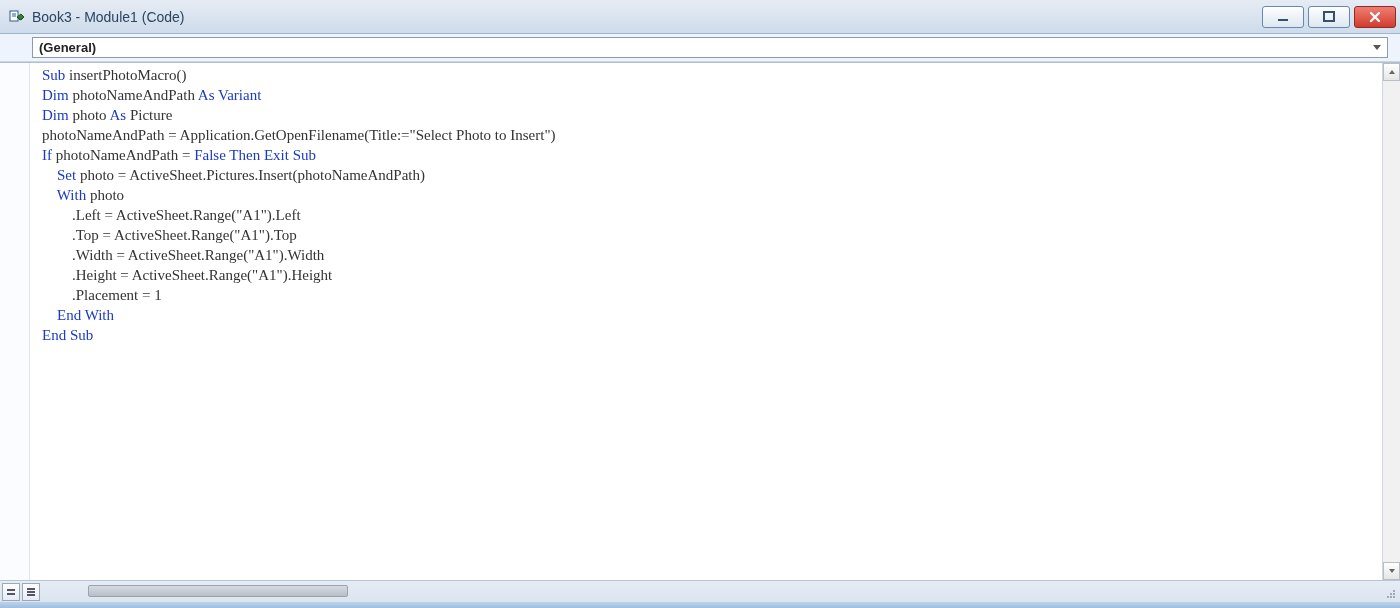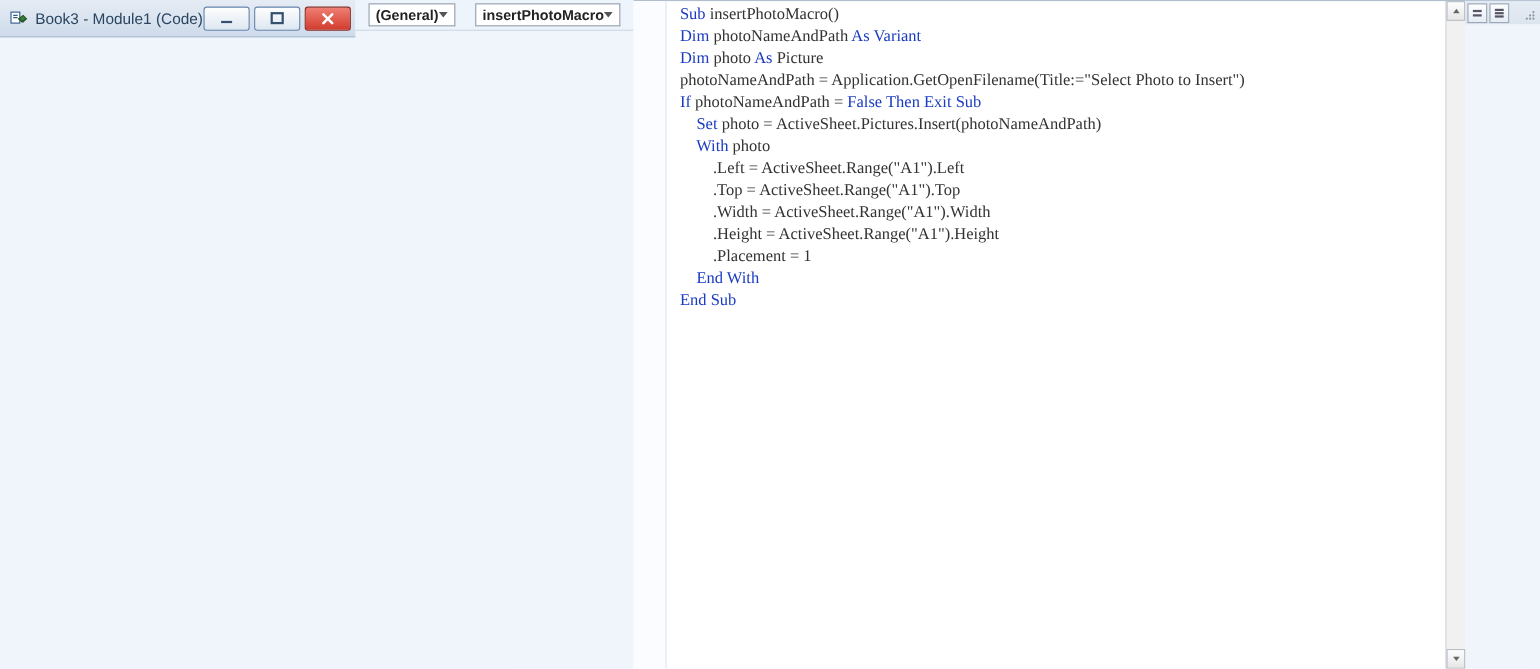--- a/index.html
+++ b/index.html
@@ -12,20 +12,21 @@
       font-size: 13px;
       background: #eff5fb;
       width: 1400px;
       height: 608px;
       overflow: hidden;
     }
     .window {
       width: 100%;
       height: 100%;
       display: flex;
+      flex-direction: column;
     }
     .titlebar {
       height: 34px;
       background: linear-gradient(to bottom, #e6ecf4, #cedbeb);
       border-bottom: 1px solid #a0b4cd;
       display: flex;
       align-items: center;
       padding: 0 4px 0 8px;
     }
     .titlebar-icon {
@@ -76,20 +77,21 @@
       flex: 1;
       border: 1px solid #8f9bab;
       background: #fff;
       display: flex;
       align-items: center;
       padding: 0 6px;
       font-size: 13px;
       font-weight: 600;
       color: #222;
       cursor: pointer;
+      margin-left: 20px;
     }
     .dd .dd-text { flex: 1; }
     .dd .dd-arrow {
       border-left: 4px solid transparent;
       border-right: 4px solid transparent;
       border-top: 5px solid #555;
     }
     .editor-wrap {
       flex: 1;
       display: flex;
@@ -215,24 +217,20 @@
           </svg>
       </div>
     </div>
   </div>
 
   <div class="dropdowns">
     <div class="dd">
       <span class="dd-text">(General)</span>
       <span class="dd-arrow"></span>
     </div>
-    <div class="dd">
-      <span class="dd-text">insertPhotoMacro</span>
-      <span class="dd-arrow"></span>
-    </div>
   </div>
 
   <div class="editor-wrap">
     <div class="gutter"></div>
     <div class="code-area" id="code-area"><div><span class="kw">Sub</span><span> insertPhotoMacro()</span></div><div><span class="kw">Dim</span><span> photoNameAndPath </span><span class="kw">As Variant</span></div><div><span class="kw">Dim</span><span> photo </span><span class="kw">As</span><span> Picture</span></div><div><span>photoNameAndPath = Application.GetOpenFilename(Title:="Select Photo to Insert")</span></div><div><span class="kw">If</span><span> photoNameAndPath = </span><span class="kw">False Then Exit Sub</span></div><div>    <span class="kw">Set</span><span> photo = ActiveSheet.Pictures.Insert(photoNameAndPath)</span></div><div>    <span class="kw">With</span><span> photo</span></div><div>        <span>.Left = ActiveSheet.Range("A1").Left</span></div><div>        <span>.Top = ActiveSheet.Range("A1").Top</span></div><div>        <span>.Width = ActiveSheet.Range("A1").Width</span></div><div>        <span>.Height = ActiveSheet.Range("A1").Height</span></div><div>        <span>.Placement = 1</span></div><div><span></span></div><div>    <span class="kw">End With</span></div><div><span class="kw">End Sub</span></div></div>
     <div class="vscroll">
       <div class="v-arrow top">
         <svg viewBox="0 0 8 8">
             <path d="M4 2 L7 6 L1 6 Z" fill="#666"></path>
           </svg>

